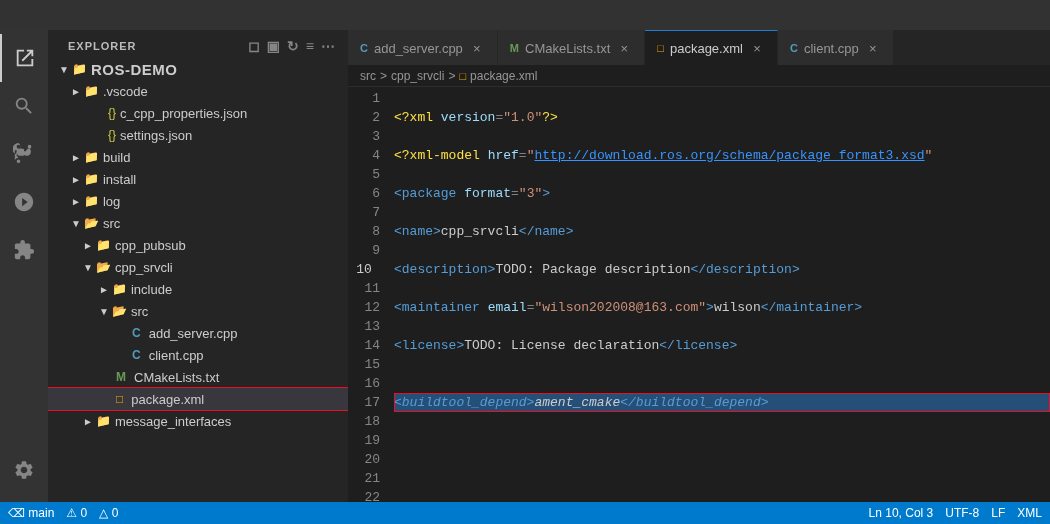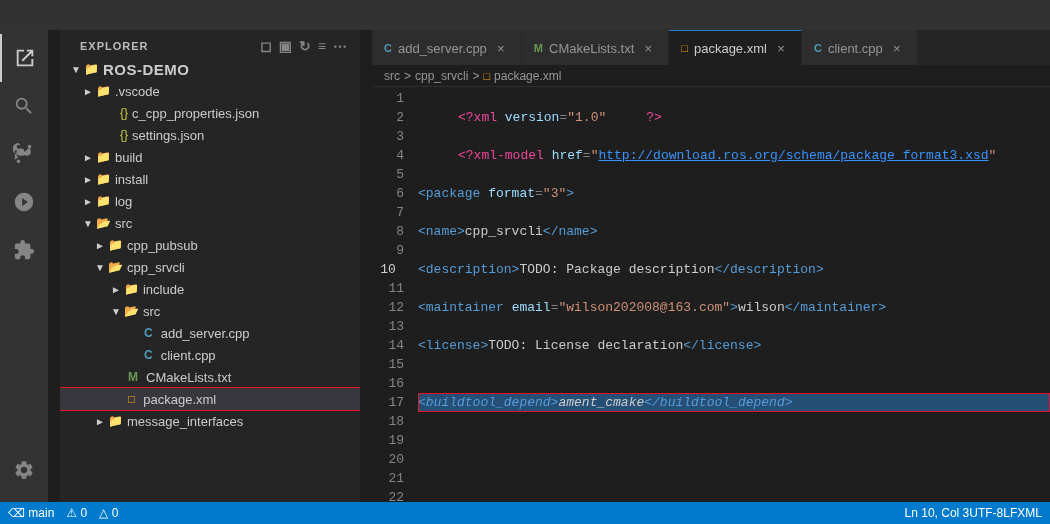--- a/index.html
+++ b/index.html
@@ -49,21 +49,20 @@
       position: absolute;
       left: 50%;
       transform: translateX(-50%);
     }
 
     
     .main-layout {
       display: flex;
       flex: 1;
       overflow: hidden;
-      gap: 12px;
     }
 
     
     .activity-bar {
       width: 48px;
       background: #333333;
       display: flex;
       flex-direction: column;
       align-items: center;
       padding-top: 4px;
@@ -232,39 +231,39 @@
     }
 
     .line { display: flex; align-items: flex-start; }
 
     
     .xml-tag { color: #569cd6; }
     .xml-attr { color: #9cdcfe; }
     .xml-attr-val { color: #ce9178; }
     .xml-text { color: #cccccc; }
     .xml-bracket { color: #808080; }
-    .xml-pi { color: #ec4899; margin-left: 40px; }
+    .xml-pi { color: #fde047; }
     .xml-url { color: #3794ff; text-decoration: underline; }
 
     
     .status-bar {
       height: 22px;
       background: #007acc;
       display: flex;
       align-items: center;
       padding: 0 8px;
       font-size: 12px;
       color: #fff;
       flex-shrink: 0;
       gap: 12px;
     }
     .status-bar-right {
       margin-left: auto;
       display: flex;
-      gap: 0;
+      gap: 12px;
     }
 
     .file-icon-cpp { color: #519aba; font-size: 11px; font-weight: bold; }
     .file-icon-xml { color: #f0a500; font-size: 11px; }
   </style>
 </head>
 <body>
 
 <div class="title-bar">
 </div>

